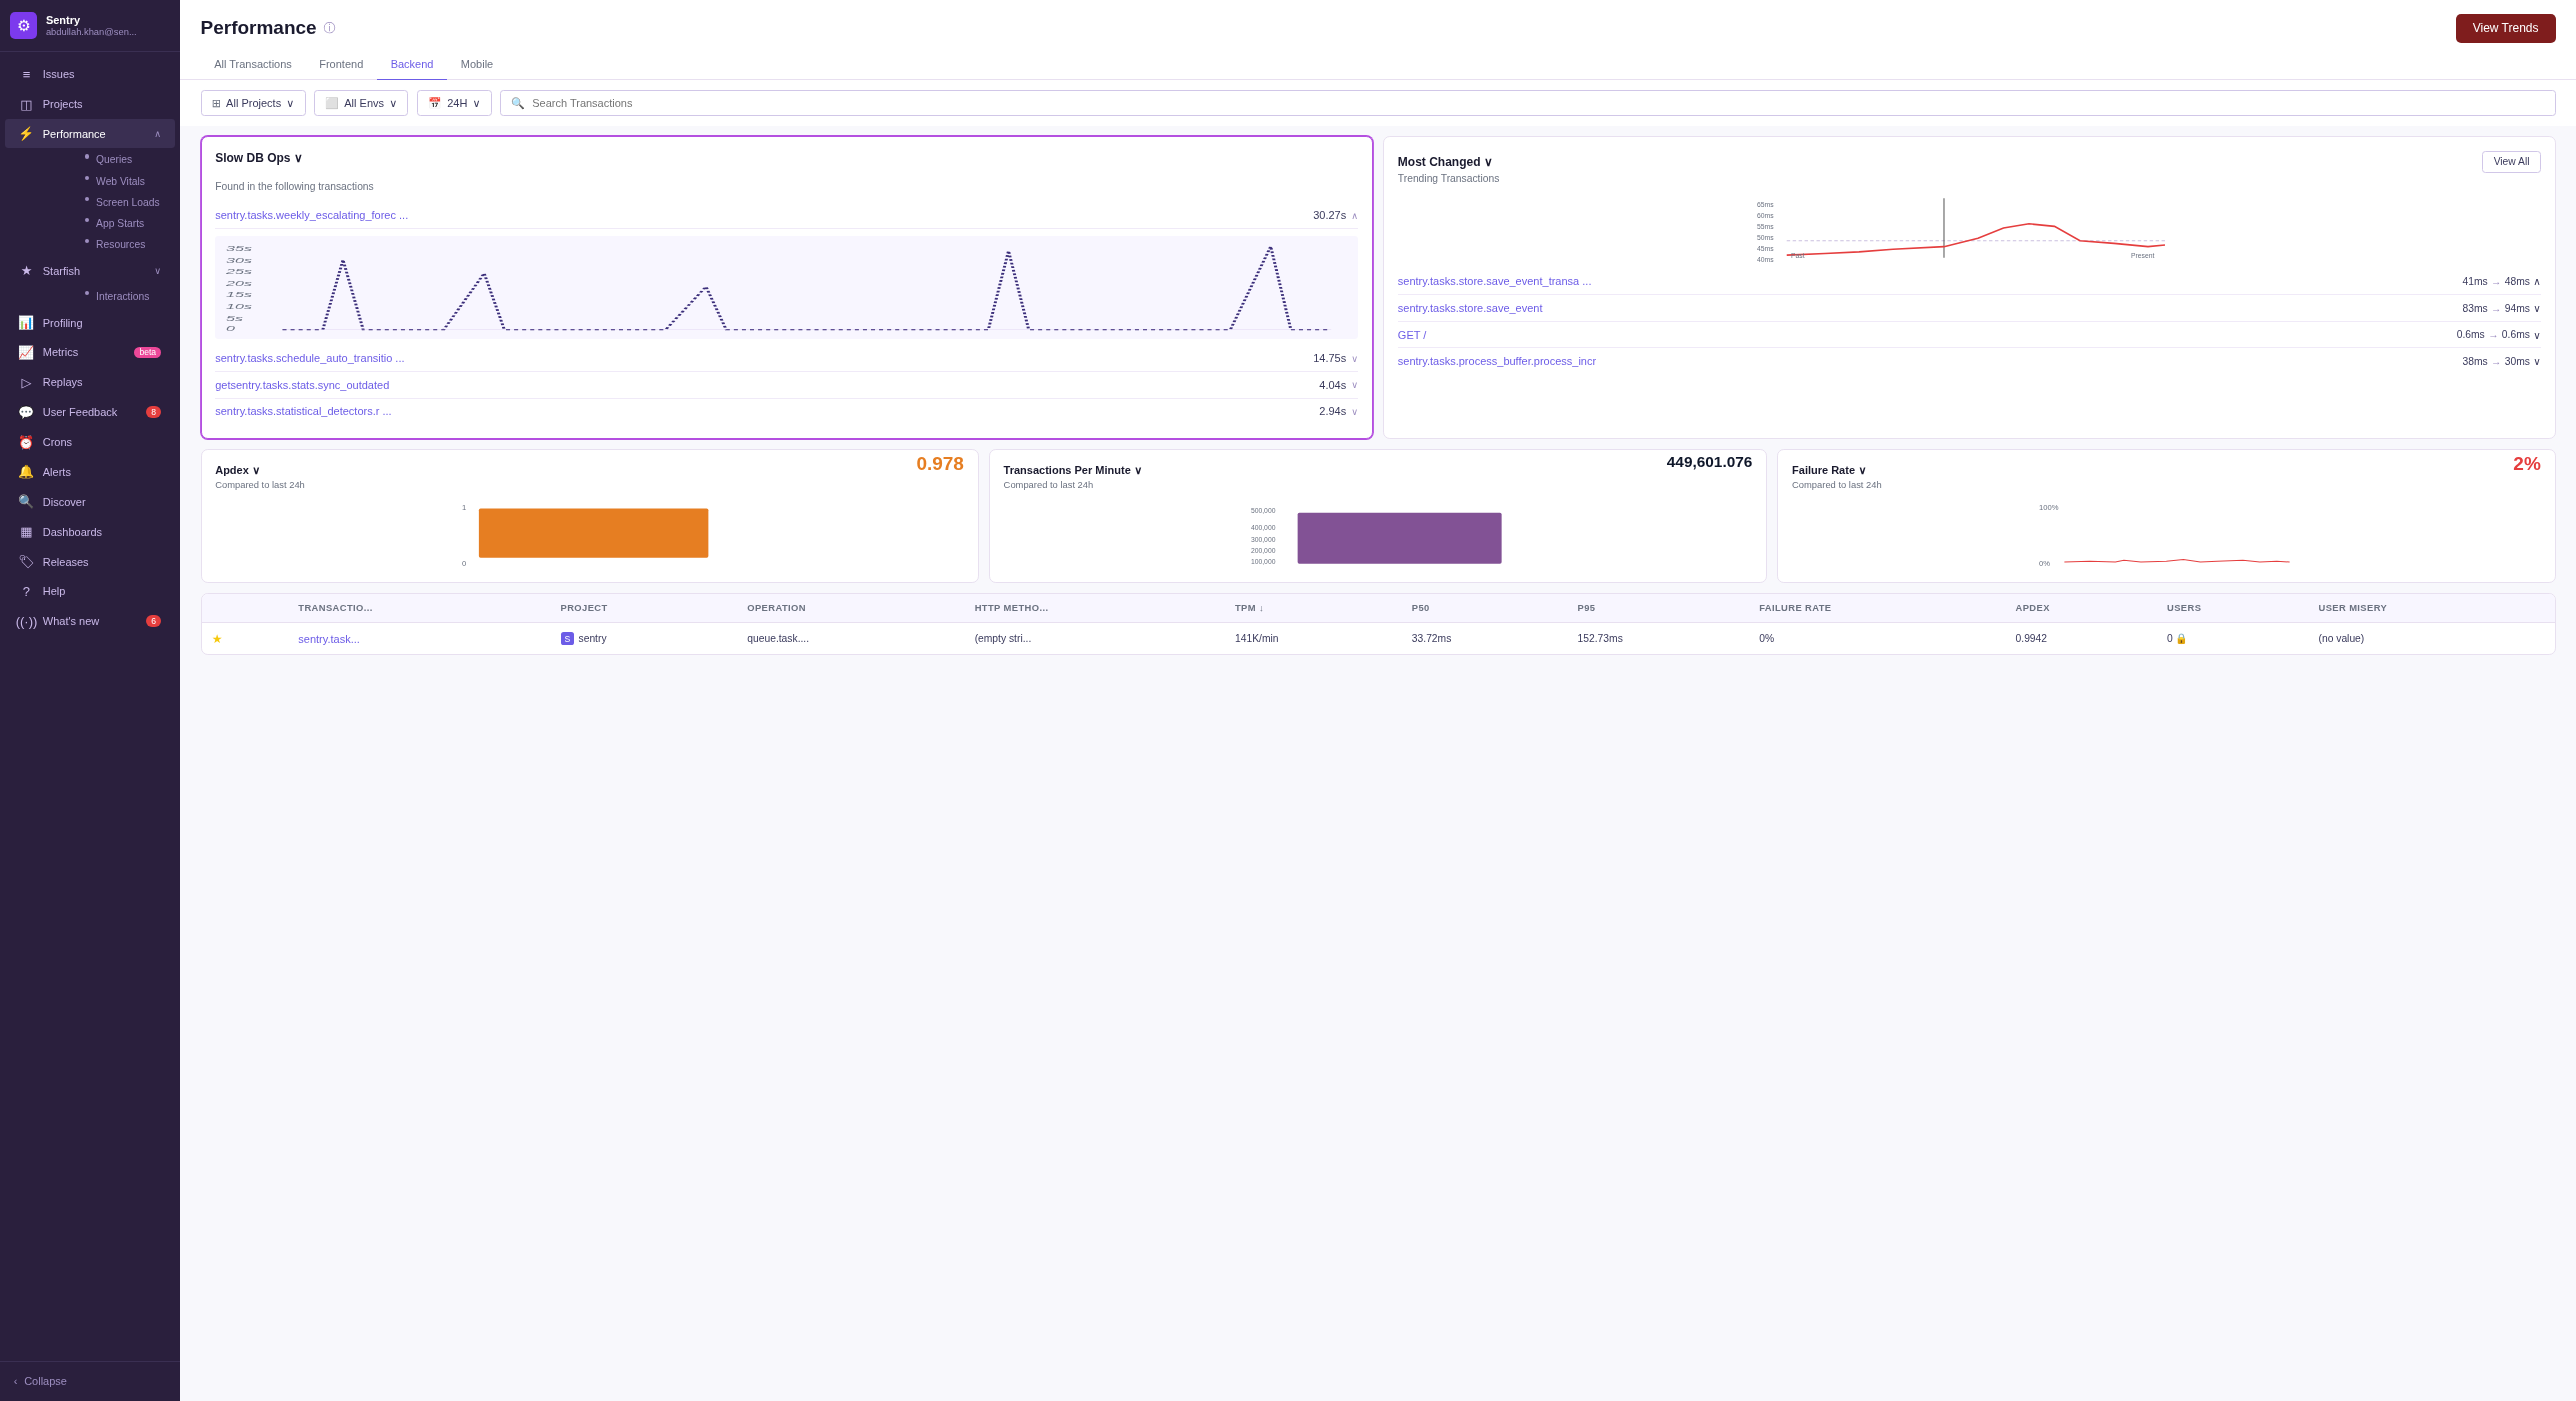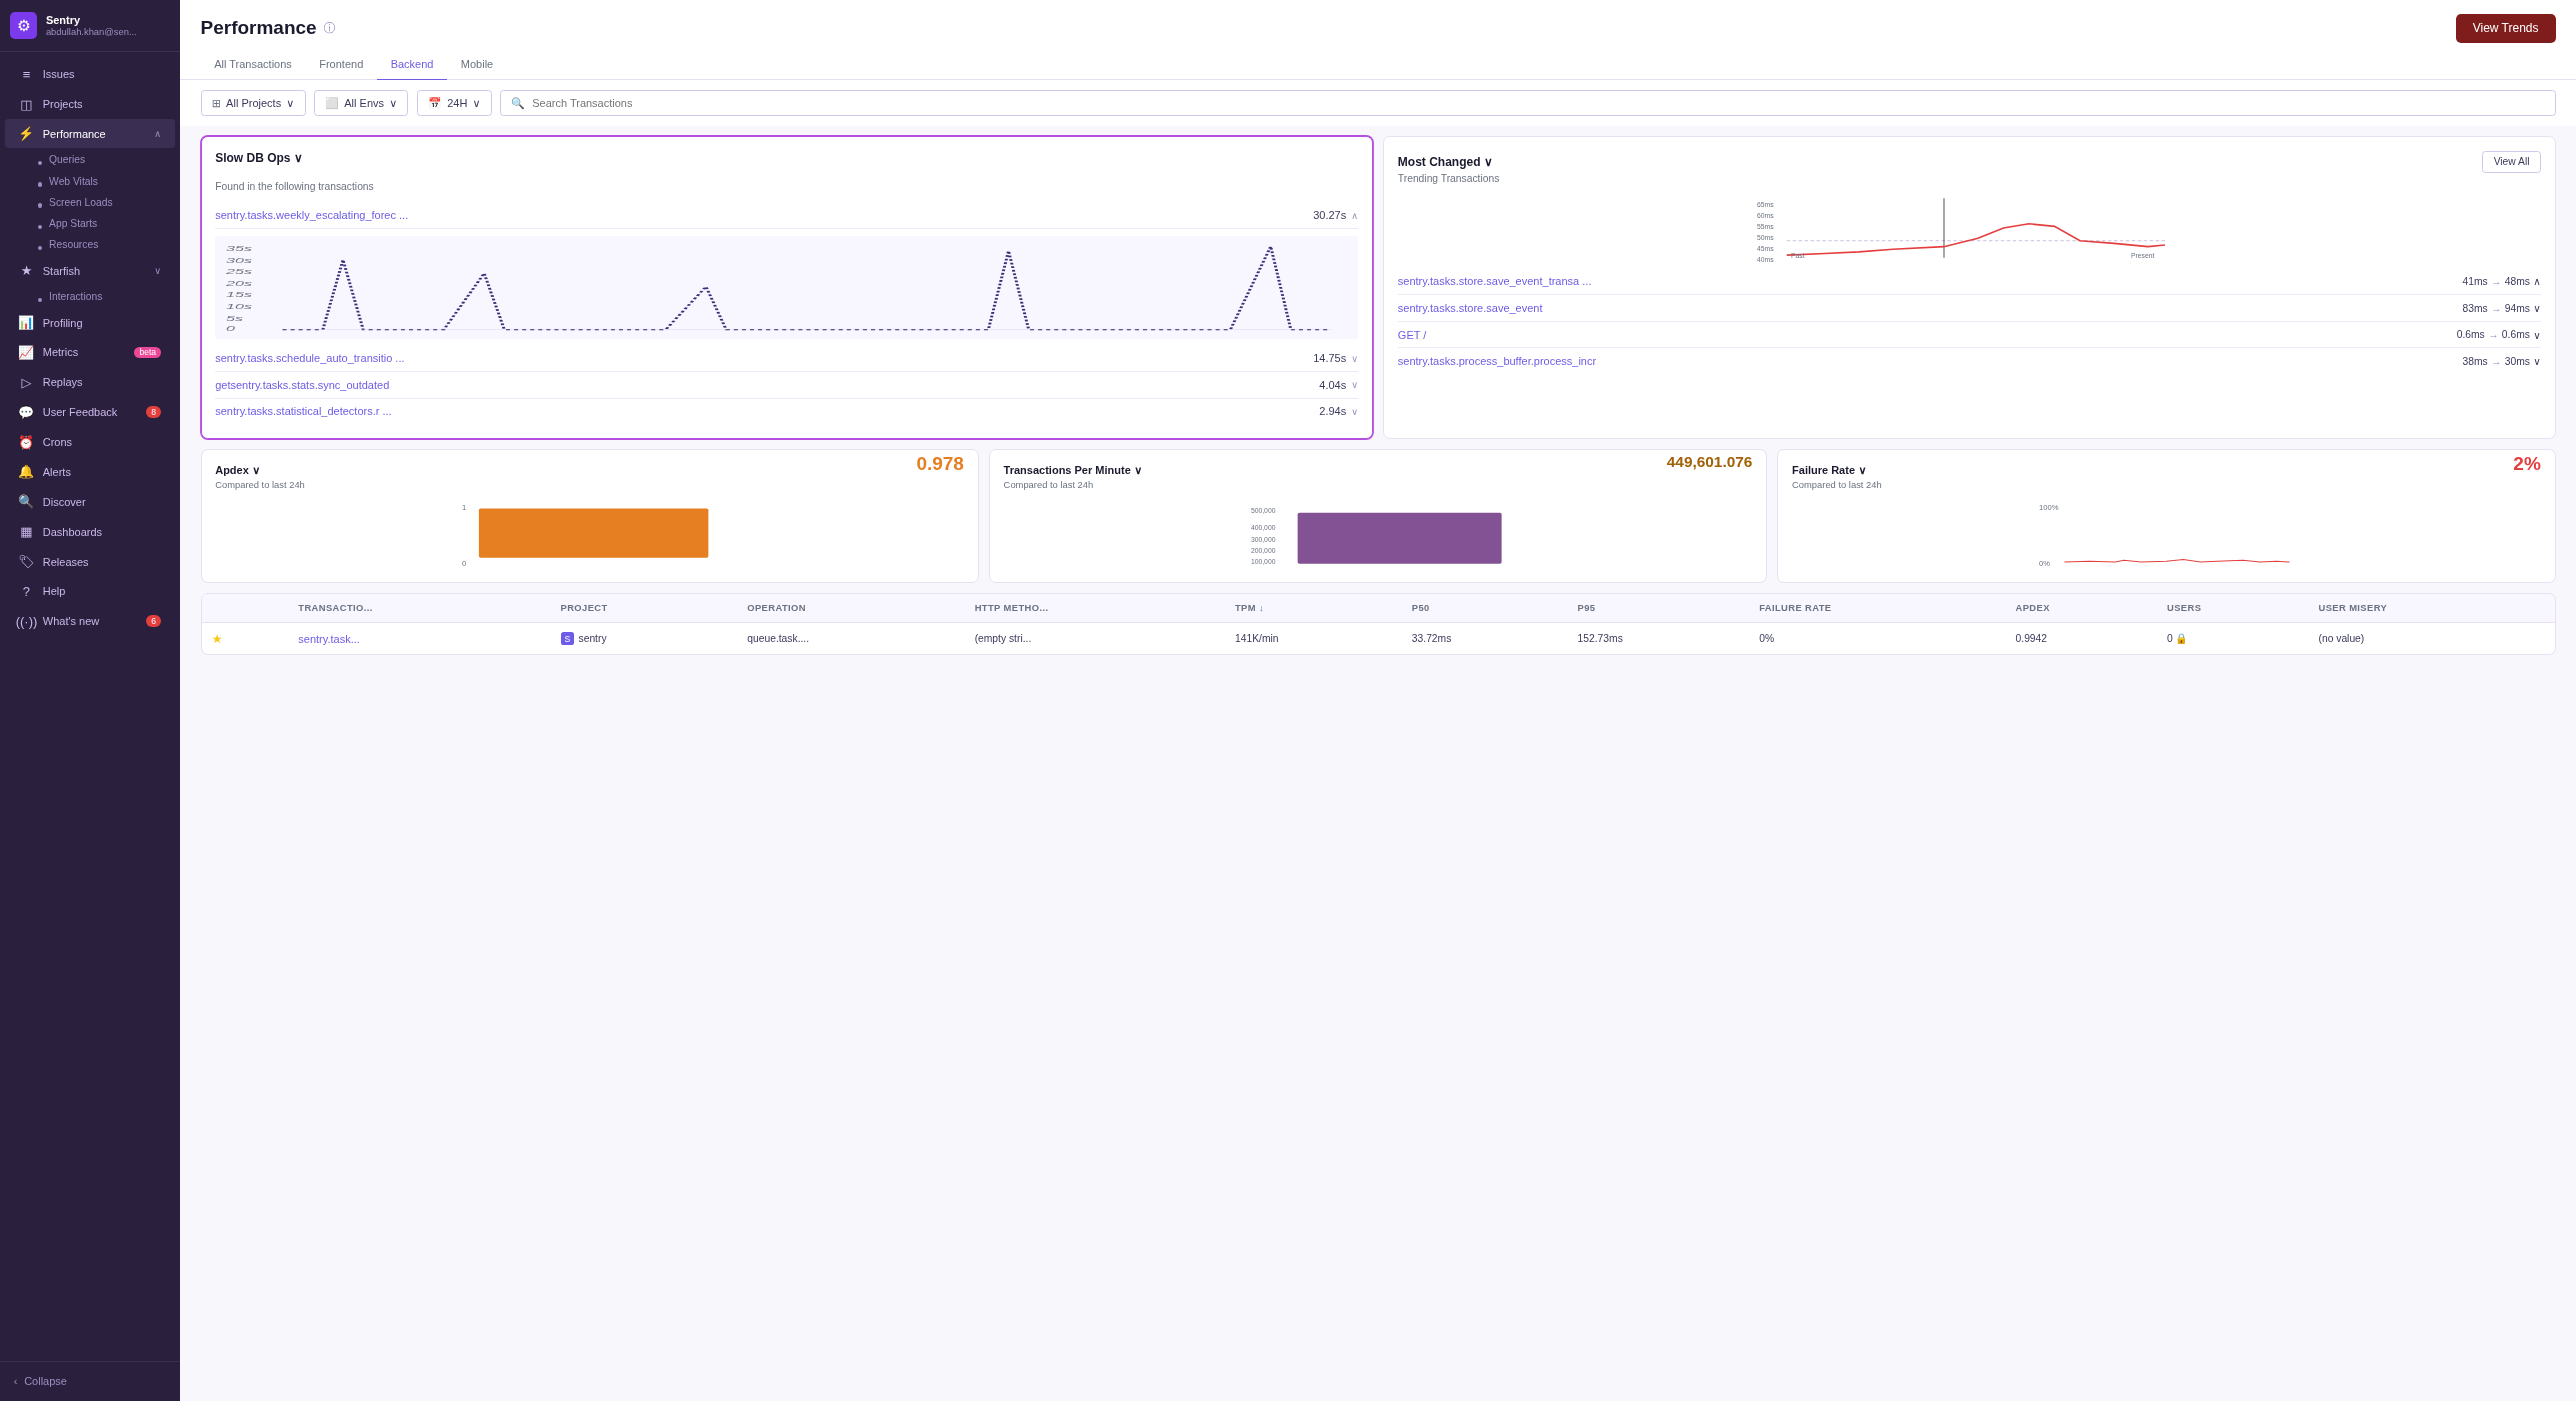--- a/index.html
+++ b/index.html
@@ -15,21 +15,21 @@
     .sidebar-nav { flex: 1; padding: 6.8px 0; }
     .nav-item { display: flex; align-items: center; gap: 8.6px; padding: 6.8px 13.7px; cursor: pointer; color: #c9b8e8; font-size: 11px; border-radius: 3.4px; margin: 0.9px 5.1px; }
     .nav-item.active { background: #3a2f52; color: white; }
     .nav-item.expanded { color: white; }
     .nav-icon { width: 15.4px; height: 15.4px; display: flex; align-items: center; justify-content: center; font-size: 13px; flex-shrink: 0; }
     .nav-label { flex: 1; }
     .nav-badge { background: #ec4899; color: white; font-size: 8.6px; padding: 0.9px 5.1px; border-radius: 8.6px; }
     .nav-badge-red { background: #e53e3e; color: white; font-size: 8.6px; padding: 0.9px 5.1px; border-radius: 8.6px; }
     .nav-chevron { font-size: 9.4px; color: #9d8ec0; }
     .sub-nav { padding-left: 0; }
-    .sub-nav-item { display: flex; align-items: flex-end; gap: 6.8px; padding: 5.1px 13.7px 5.1px 38px; cursor: pointer; color: #9d8ec0; font-size: 10.3px; }
+    .sub-nav-item { display: flex; align-items: flex-start; gap: 6.8px; padding: 5.1px 13.7px 5.1px 38px; cursor: pointer; color: #9d8ec0; font-size: 10.3px; margin-left: 47px; }
     .sub-nav-dot { width: 4.3px; height: 4.3px; background: #9d8ec0; border-radius: 50%; flex-shrink: 0; }
     .sidebar-footer { padding: 6.8px 0; border-top: 0.9px solid #3a2f52; }
     .collapse-item { display: flex; align-items: center; gap: 6.8px; padding: 6.8px 13.7px; cursor: pointer; color: #9d8ec0; font-size: 11px; }
 
     
     .main { flex: 1; display: flex; flex-direction: column; overflow: hidden; background: white; }
 
     
     .top-header { padding: 13.7px 20.5px 0; display: flex; align-items: center; justify-content: space-between; background: white; }
     .page-title-row { display: flex; align-items: center; gap: 6.8px; }
@@ -81,21 +81,21 @@
     .trend-value { font-size: 10.3px; color: #3a3a5c; display: flex; align-items: center; gap: 3.4px; }
     .trend-arrow { color: #9d8ec0; }
     .trend-chart { height: 68px; margin: 6.8px 0; position: relative; }
 
     
     .metrics-row { display: grid; grid-template-columns: 1fr 1fr 1fr; gap: 10.3px; margin-bottom: 10.3px; }
     .metric-card { background: white; border-radius: 6.8px; padding: 13.7px; border: 0.9px solid #e8e0f0; }
     .metric-title { font-size: 11px; font-weight: 600; color: #1a1a2e; display: flex; align-items: center; gap: 3.4px; margin-bottom: 1.7px; }
     .metric-subtitle { font-size: 9.4px; color: #6b7280; margin-bottom: 10.3px; }
     .metric-value { font-size: 19px; font-weight: 600; color: #e67e22; float: right; margin-top: -26px; }
-    .metric-value-purple { font-size: 15.4px; font-weight: 600; color: #a16207; float: right; margin-top: -26px; }
+    .metric-value-purple { font-size: 15.4px; font-weight: 600; color: #0f172a; float: right; margin-top: -26px; }
     .metric-value-red { font-size: 19px; font-weight: 600; color: #e53e3e; float: right; margin-top: -26px; }
     .metric-chart { height: 68px; }
 
     
     .table-container { background: white; border-radius: 6.8px; border: 0.9px solid #e8e0f0; overflow: hidden; }
     .table { width: 100%; border-collapse: collapse; }
     .table th { padding: 8.6px 10.3px; text-align: left; font-size: 9.4px; font-weight: 600; color: #6b7280; background: #f8f6ff; border-bottom: 0.9px solid #e8e0f0; text-transform: uppercase; letter-spacing: 0.4px; white-space: nowrap; }
     .table td { padding: 8.6px 10.3px; border-bottom: 0.9px solid #f0eaf8; font-size: 10.3px; color: #3a3a5c; }
     .table tr:last-child td { border-bottom: none; }
     .star-icon { color: #f6c90e; font-size: 12px; }

